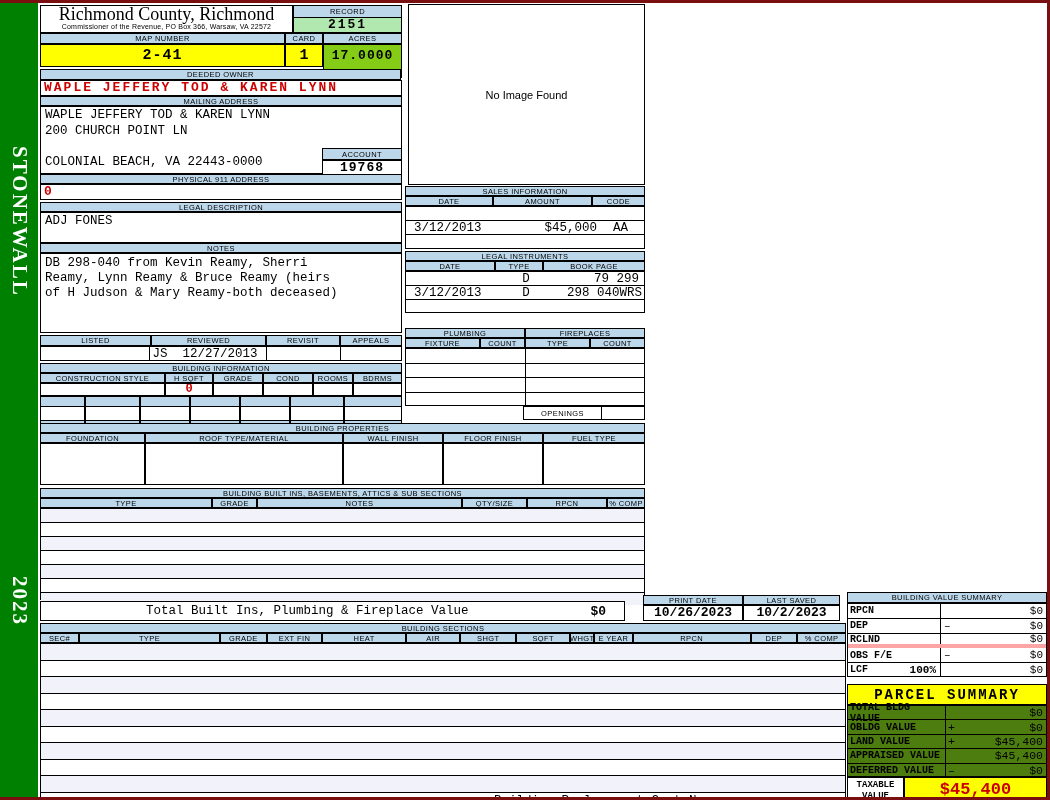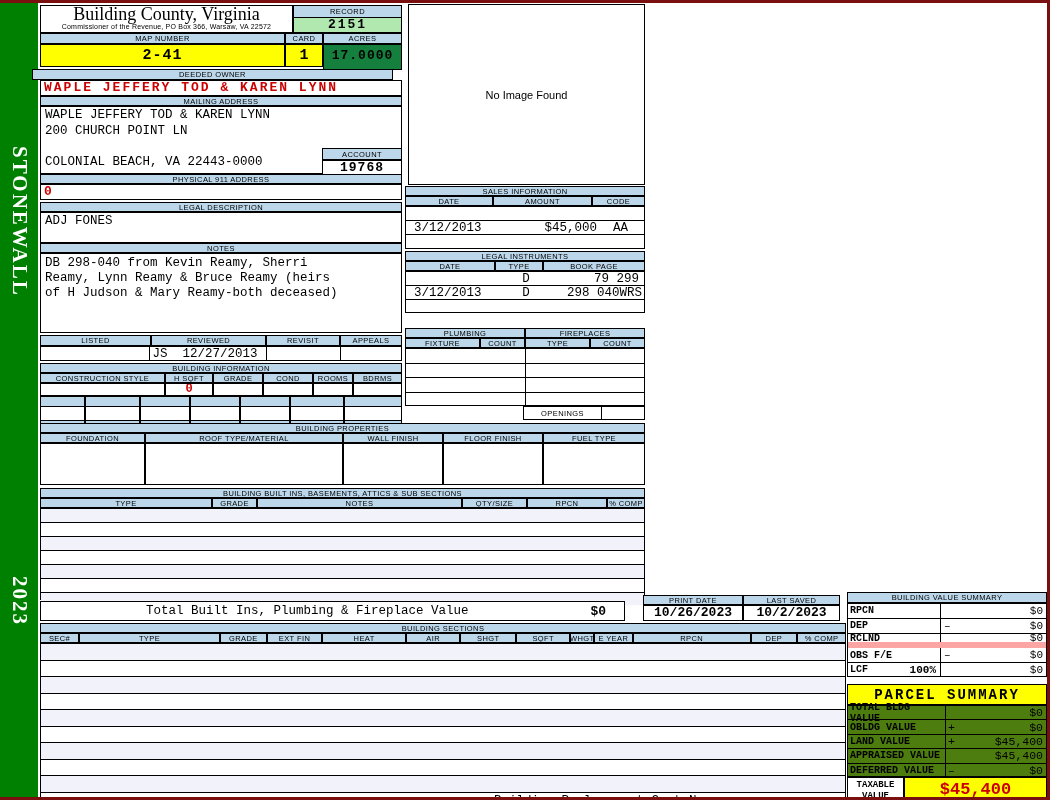--- a/index.html
+++ b/index.html
@@ -26,35 +26,35 @@
 <body>
 
 <div class="page">
 
   <div class="sidebar">
     <div class="side-text" style="top:143px;">STONEWALL</div>
     <div class="side-text" style="top:573px;">2023</div>
   </div>
 
   <div class="a cell" style="left:40px;top:2px;width:253px;height:28px;">
-    <div style="font-family:'Liberation Serif','DejaVu Serif',serif;font-size:18px;line-height:17px;text-align:center;">Building County, Virginia</div>
+    <div style="font-family:'Liberation Serif','DejaVu Serif',serif;font-size:18px;line-height:17px;text-align:center;">Richmond County, Richmond</div>
     <div style="font-size:7px;text-align:center;letter-spacing:.2px;">Commissioner of the Revenue, PO Box 366, Warsaw, VA 22572</div>
   </div>
 
   <div class="a bh" style="left:293px;top:2px;width:109px;height:13px;">RECORD</div>
   <div class="a cell m" style="left:293px;top:14px;width:109px;height:16px;background:#b0e8b0;font-weight:bold;font-size:13px;letter-spacing:2px;text-align:center;line-height:14px;">2151</div>
 
   <div class="a bh" style="left:40px;top:30px;width:245px;height:11px;">MAP NUMBER</div>
   <div class="a bh" style="left:285px;top:30px;width:38px;height:11px;">CARD</div>
   <div class="a bh" style="left:323px;top:30px;width:79px;height:11px;">ACRES</div>
   <div class="a cell m" style="left:40px;top:41px;width:245px;height:23px;background:#ffff00;font-weight:bold;font-size:15px;letter-spacing:1px;text-align:center;line-height:21px;">2-41</div>
   <div class="a cell m" style="left:285px;top:41px;width:38px;height:23px;background:#ffff00;font-weight:bold;font-size:15px;text-align:center;line-height:21px;">1</div>
-  <div class="a cell m" style="left:323px;top:41px;width:79px;height:26px;background:#15803d;font-weight:bold;font-size:13px;letter-spacing:1px;text-align:center;line-height:21px;">17.0000</div>
-
-  <div class="a bh" style="left:32px;top:66px;width:361px;height:11px;">DEEDED OWNER</div>
+  <div class="a cell m" style="left:323px;top:41px;width:79px;height:34px;background:#84cc16;font-weight:bold;font-size:13px;letter-spacing:1px;text-align:center;line-height:21px;">17.0000</div>
+
+  <div class="a bh" style="left:40px;top:66px;width:361px;height:11px;">DEEDED OWNER</div>
   <div class="a cell m red" style="left:40px;top:77px;width:362px;height:16px;font-weight:bold;font-size:13px;letter-spacing:2px;line-height:14px;padding-left:3px;">WAPLE JEFFERY TOD &amp; KAREN LYNN</div>
 
   <div class="a bh" style="left:40px;top:93px;width:362px;height:10px;">MAILING ADDRESS</div>
   <div class="a cell m" style="left:40px;top:103px;width:362px;height:68px;font-size:12.5px;padding:1px 0 0 4px;">
     <div style="height:15.5px;">WAPLE JEFFERY TOD &amp; KAREN LYNN</div>
     <div style="height:15.5px;">200 CHURCH POINT LN</div>
     <div style="height:15.5px;"></div>
     <div style="height:15.5px;">COLONIAL BEACH, VA 22443-0000</div>
   </div>
   <div class="a bh" style="left:322px;top:145px;width:80px;height:12px;">ACCOUNT</div>
@@ -297,21 +297,21 @@
       <div class="vr m flexcell" style="width:93px;height:100%;font-weight:bold;font-size:10px;padding-left:2px;">
           <span>DEP</span>
           <span style="flex:1;"></span>
           <span class="m" style="font-size:11px;padding-right:4px;"></span>
         </div>
       <div class="m flexcell" style="flex:1;height:100%;font-size:11px;">
           <span style="width:12px;padding-left:3px;">–</span>
           <span style="flex:1;text-align:right;padding-right:3px;">$0</span>
         </div>
     </div>
-    <div class="flexcell" style="height:14.8px;border-bottom:6px solid #fca5a5;align-items:flex-end;">
+    <div class="flexcell" style="height:14.8px;border-bottom:4px solid #fca5a5;align-items:flex-end;">
       <div class="vr m flexcell" style="width:93px;height:100%;font-weight:bold;font-size:10px;padding-left:2px;">
           <span>RCLND</span>
           <span style="flex:1;"></span>
           <span class="m" style="font-size:11px;padding-right:4px;"></span>
         </div>
       <div class="m flexcell" style="flex:1;height:100%;font-size:11px;">
           <span style="width:12px;padding-left:3px;"></span>
           <span style="flex:1;text-align:right;padding-right:3px;">$0</span>
         </div>
     </div>

